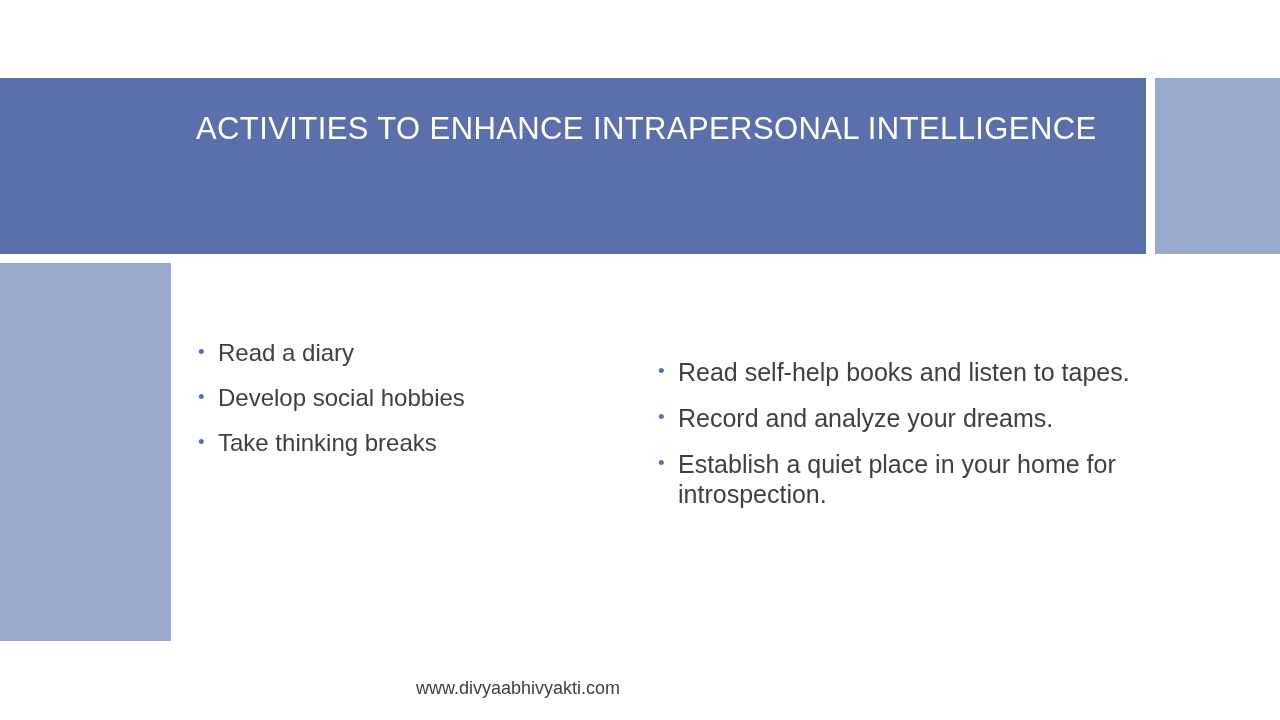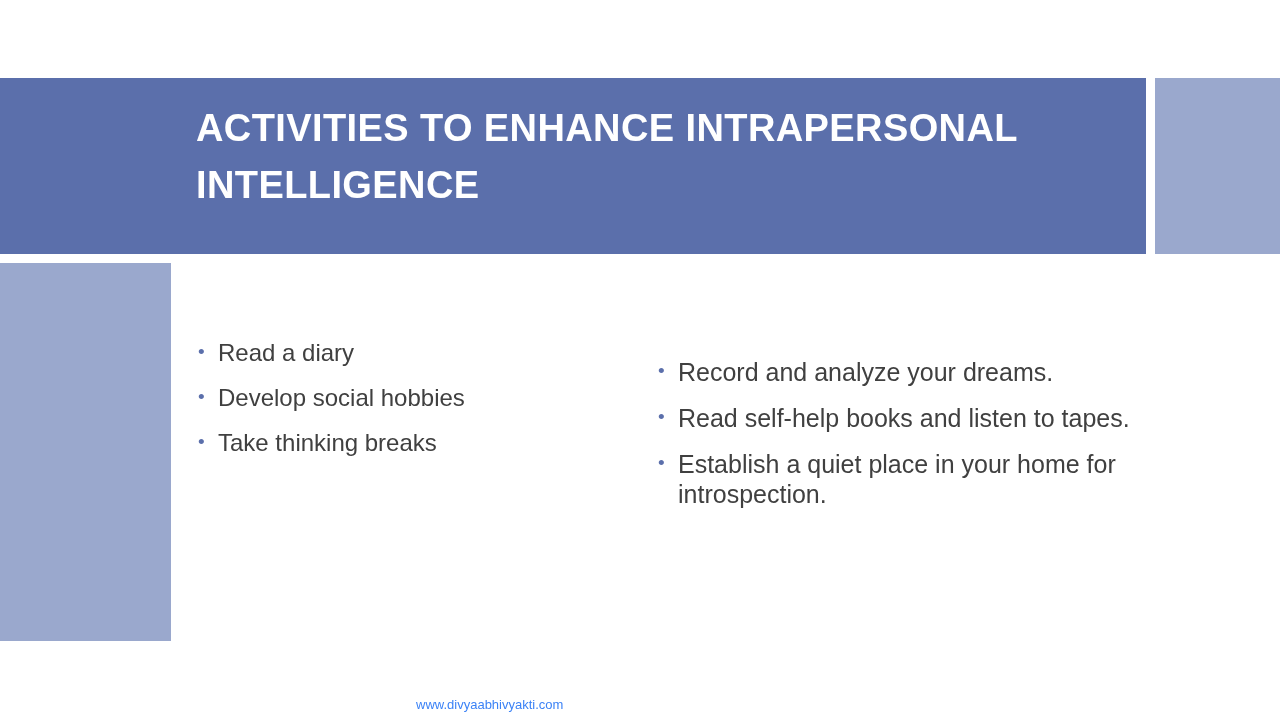--- a/index.html
+++ b/index.html
@@ -36,22 +36,22 @@
     width: 125px;
     height: 176px;
     background: #9aa8cd;
   }
   .title-text {
     position: absolute;
     left: 196px;
     top: 100px;
     width: 930px;
     color: #ffffff;
-    font-size: 38px;
-    font-weight: bold;
+    font-size: 31px;
+    font-weight: normal;
     line-height: 57px;
     letter-spacing: 0.4px;
     text-transform: uppercase;
   }
   
   .left-block {
     position: absolute;
     left: 0;
     top: 263px;
     width: 171px;
@@ -98,23 +98,22 @@
     top: -1px;
     color: #5b6fab;
     font-size: 19px;
     line-height: 29px;
   }
   
   .footer-url {
     position: absolute;
     left: 416px;
     top: 678px;
-    font-size: 13px;
-    color: #3b82f6;
-    margin-top: 19px;
+    font-size: 18px;
+    color: #404040;
   }
   
   .logo {
     position: absolute;
     left: 1130px;
     top: 556px;
     width: 150px;
     height: 152px;
   }
   .logo svg {
@@ -135,22 +134,22 @@
   <div class="col col-left">
     <ul class="bullets">
       <li>Read a diary</li>
       <li>Develop social hobbies</li>
       <li>Take thinking breaks</li>
     </ul>
   </div>
 
   <div class="col col-right">
     <ul class="bullets">
+      <li>Read self-help books and listen to tapes.</li>
       <li>Record and analyze your dreams.</li>
-      <li>Read self-help books and listen to tapes.</li>
       <li>Establish a quiet place in your home for introspection.</li>
     </ul>
   </div>
 
   <div class="footer-url">www.divyaabhivyakti.com</div>
 
 
 </div>
 
 </body></html>

